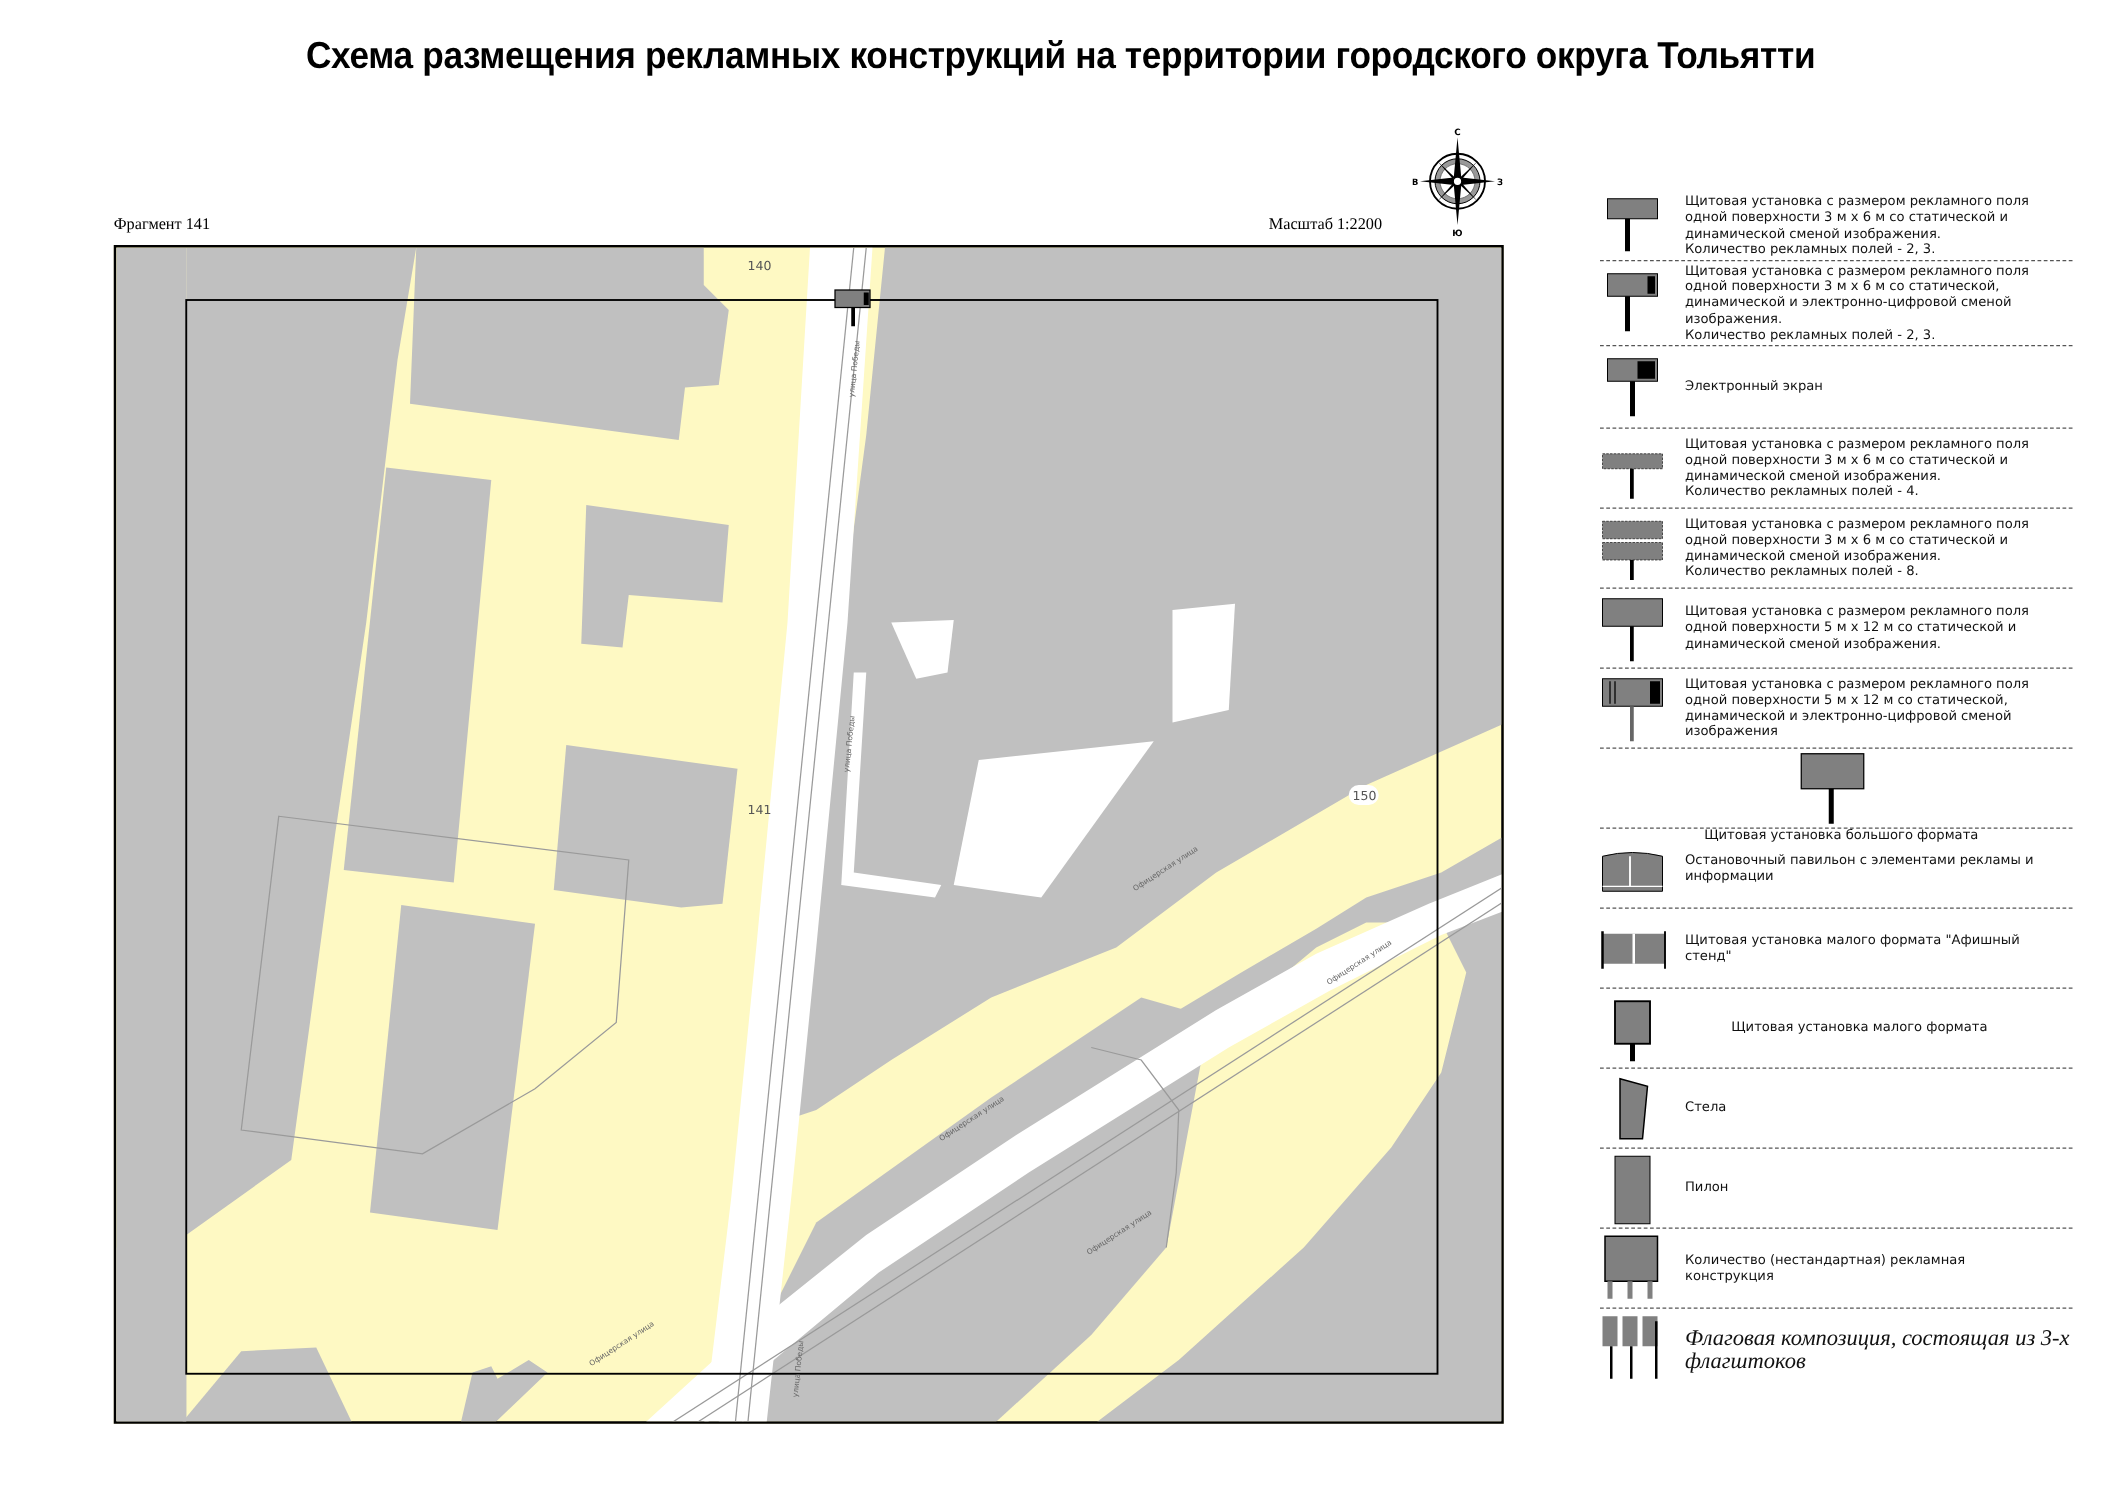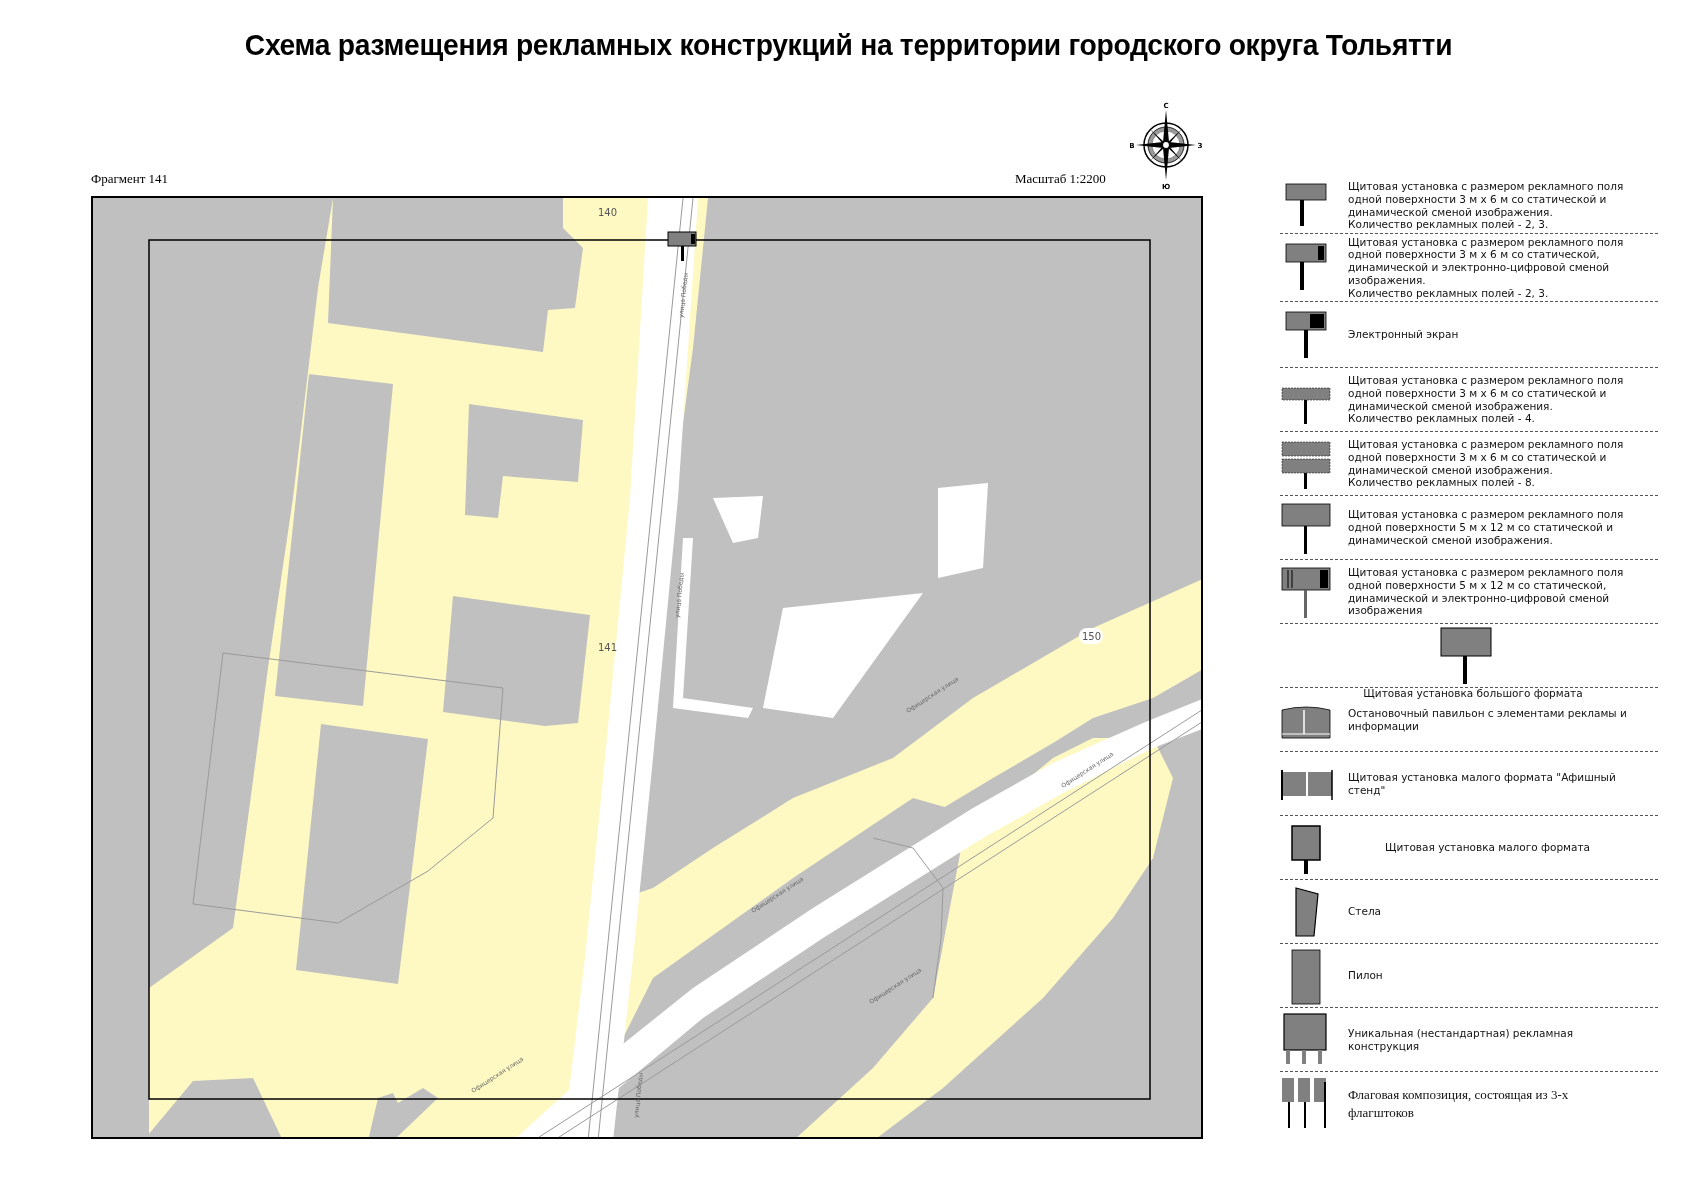--- a/index.html
+++ b/index.html
@@ -2,26 +2,26 @@
 <html><head>
 <meta charset="utf-8">
 <style>
   html, body { margin:0; padding:0; background:#ffffff; }
   body { width:1697px; height:1200px; position:relative; overflow:hidden; font-family:"DejaVu Sans", sans-serif; color:#000; }
   .title { position:absolute; left:0; width:1697px; top:28px; text-align:center; font-family:"Liberation Sans", sans-serif; font-weight:bold; font-size:30px; letter-spacing:-0.3px; transform:scaleX(0.94); transform-origin:center; }
   .caption { position:absolute; font-family:"Liberation Serif", serif; font-size:13px; }
   .compass { position:absolute; left:1130px; top:100px; width:72px; height:90px; }
   .map { position:absolute; left:91px; top:196px; width:1112px; height:943px; border:2px solid #000; box-sizing:border-box; overflow:hidden; background:#fef9c3; }
   .map svg { position:absolute; left:0; top:0; }
-  .legend { position:absolute; left:1280px; top:178px; width:378px; }
+  .legend { position:absolute; left:1280px; top:153px; width:378px; }
   .leg-row { position:relative; display:flex; align-items:center; border-bottom:1px dashed #555; box-sizing:border-box; }
   .leg-row:last-child { border-bottom:none; }
   .leg-icon { width:60px; flex:0 0 60px; height:100%; position:relative; }
   .leg-text { font-family:"DejaVu Sans", sans-serif; font-size:10.5px; line-height:12.8px; padding-left:8px; color:#111; white-space:pre-line; }
-  .leg-text.serif { font-family:"Liberation Serif", serif; font-size:13px; line-height:18px; }
+  .leg-text.serif { font-family:"Liberation Serif", serif; font-size:18px; line-height:18px;font-style:italic; }
   .maplabel { font-family:"DejaVu Sans", sans-serif; font-size:10px; fill:#555; }
   .street { font-family:"DejaVu Sans", sans-serif; font-size:6px; fill:#666; }
 </style>
 </head>
 <body>
 
 <div class="title">Схема размещения рекламных конструкций на территории городского округа Тольятти</div>
 
 <div class="caption" style="left:91px; top:171px;">Фрагмент 141</div>
 <div class="caption" style="left:1015px; top:171px;">Масштаб 1:2200</div>
@@ -265,21 +265,21 @@
   </div>
   <div class="leg-row" style="height:64px;">
     <div class="leg-icon">
       <svg width="60" height="64">
           <rect x="4" y="6" width="42" height="36" fill="#808080" stroke="#000" stroke-width="1.2"></rect>
           <rect x="6" y="42" width="4" height="14" fill="#808080"></rect>
           <rect x="22" y="42" width="4" height="14" fill="#808080"></rect>
           <rect x="38" y="42" width="4" height="14" fill="#808080"></rect>
         </svg>
     </div>
-    <div class="leg-text">Уникальная (нестандартная) рекламная
+    <div class="leg-text">Количество (нестандартная) рекламная
 конструкция</div>
   </div>
   <div class="leg-row" style="height:64px;">
     <div class="leg-icon">
       <svg width="60" height="64">
           <rect x="2" y="6" width="12" height="24" fill="#808080"></rect>
           <rect x="8" y="30" width="2" height="26" fill="#000"></rect>
           <rect x="18" y="6" width="12" height="24" fill="#808080"></rect>
           <rect x="24" y="30" width="2" height="26" fill="#000"></rect>
           <rect x="34" y="6" width="12" height="24" fill="#808080"></rect>

